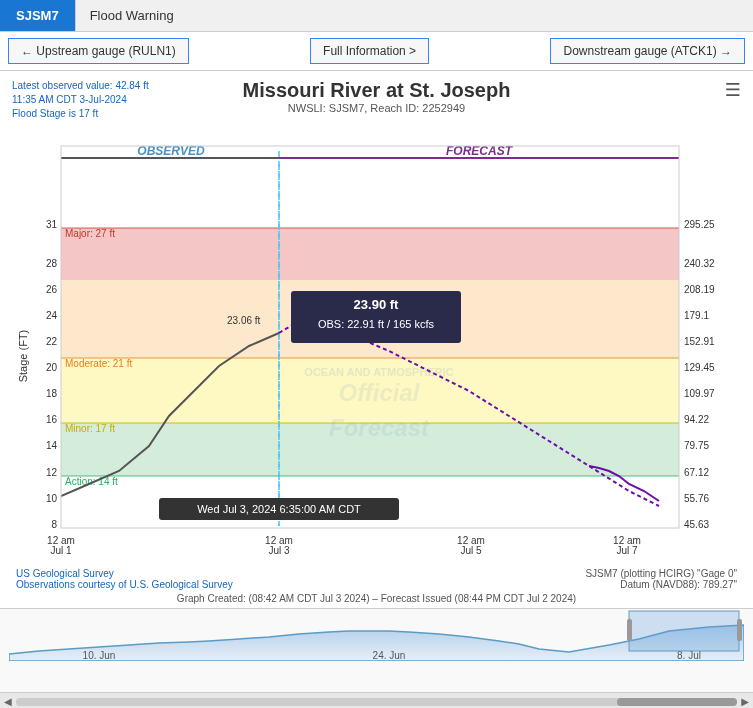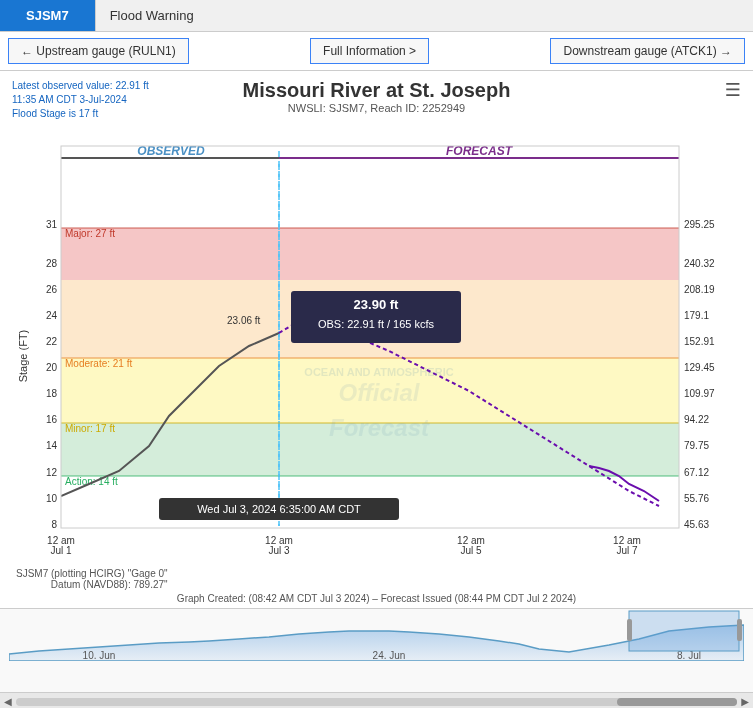--- a/index.html
+++ b/index.html
@@ -1,20 +1,20 @@
 <!DOCTYPE html>
 <html><head>
   <meta charset="utf-8">
   <style>
     * { box-sizing: border-box; margin: 0; padding: 0; }
     body { font-family: Arial, sans-serif; font-size: 12px; background: #fff; width: 753px; overflow-x: hidden; }
 
     
     .tabs { display: flex; align-items: center; border-bottom: 1px solid #ccc; background: #f0f0f0; padding: 0; }
-    .tab-active { background: #1976d2; color: #fff; padding: 8px 26px; font-size: 13px; font-weight: bold; cursor: pointer; }
+    .tab-active { background: #1976d2; color: #fff; padding: 8px 16px; font-size: 13px; font-weight: bold; cursor: pointer; }
     .tab-inactive { background: #f0f0f0; color: #333; padding: 8px 14px; font-size: 13px; cursor: pointer; border-left: 1px solid #ccc; }
 
     
     .nav-row { display: flex; align-items: center; justify-content: space-between; border-bottom: 1px solid #ccc; padding: 6px 8px; background: #fff; }
     .nav-btn { border: 1px solid #3b82f6; background: #f7f7f7; padding: 5px 12px; font-size: 12px; cursor: pointer; color: #333; }
 
     
     .chart-container { position: relative; background: #fff; padding: 4px 8px 0 8px; }
 
     .chart-header { text-align: center; padding: 4px 0 2px 0; }
@@ -45,21 +45,21 @@
 </div>
 
 <div class="nav-row">
   <button class="nav-btn">← Upstream gauge (RULN1)</button>
   <button class="nav-btn">Full Information &gt;</button>
   <button class="nav-btn">Downstream gauge (ATCK1) →</button>
 </div>
 
 <div class="chart-container" style="position:relative;">
   <div class="chart-info-left">
-    <div>Latest observed value: 22.91 ft</div>
+    <div>Latest observed value: 42.84 ft</div>
     <div>11:35 AM CDT 3-Jul-2024</div>
     <div>Flood Stage is 17 ft</div>
   </div>
   <div class="chart-header">
     <div class="chart-title">Missouri River at St. Joseph</div>
     <div class="chart-subtitle">NWSLI: SJSM7, Reach ID: 2252949</div>
   </div>
   <div class="menu-icon">☰</div>
 
   <div class="chart-svg-wrapper">
@@ -159,20 +159,24 @@
 
       <text x="370" y="240" text-anchor="middle" font-size="11" fill="rgba(100,150,180,0.18)" font-weight="bold">OCEAN AND ATMOSPHERIC</text>
       <text x="370" y="265" text-anchor="middle" font-size="24" fill="rgba(100,150,180,0.13)" font-weight="bold" font-style="italic">Official</text>
       <text x="370" y="300" text-anchor="middle" font-size="24" fill="rgba(100,150,180,0.13)" font-weight="bold" font-style="italic">Forecast</text>
 
       <rect x="52" y="10" width="618" height="382" fill="none" stroke="#ccc" stroke-width="1"></rect>
     </svg>
   </div>
 
   <div style="display:flex; justify-content:space-between; padding: 2px 8px 2px 8px; font-size:10px;">
+    <div>
+      <div style="color:#1565c0; cursor:pointer;">US Geological Survey</div>
+      <div style="color:#1565c0; cursor:pointer;">Observations courtesy of U.S. Geological Survey</div>
+    </div>
     <div style="text-align:right; color:#555;">
       <div>SJSM7 (plotting HCIRG) "Gage 0"</div>
       <div>Datum (NAVD88): 789.27"</div>
     </div>
   </div>
   <div style="text-align:center; font-size:10px; color:#555; padding:1px 8px 4px 8px;">Graph Created: (08:42 AM CDT Jul 3 2024) – Forecast Issued (08:44 PM CDT Jul 2 2024)</div>
 </div>
 
 <div class="mini-chart" style="position:relative;">
   <svg width="735" height="52" style="display:block; margin:0 auto;">

